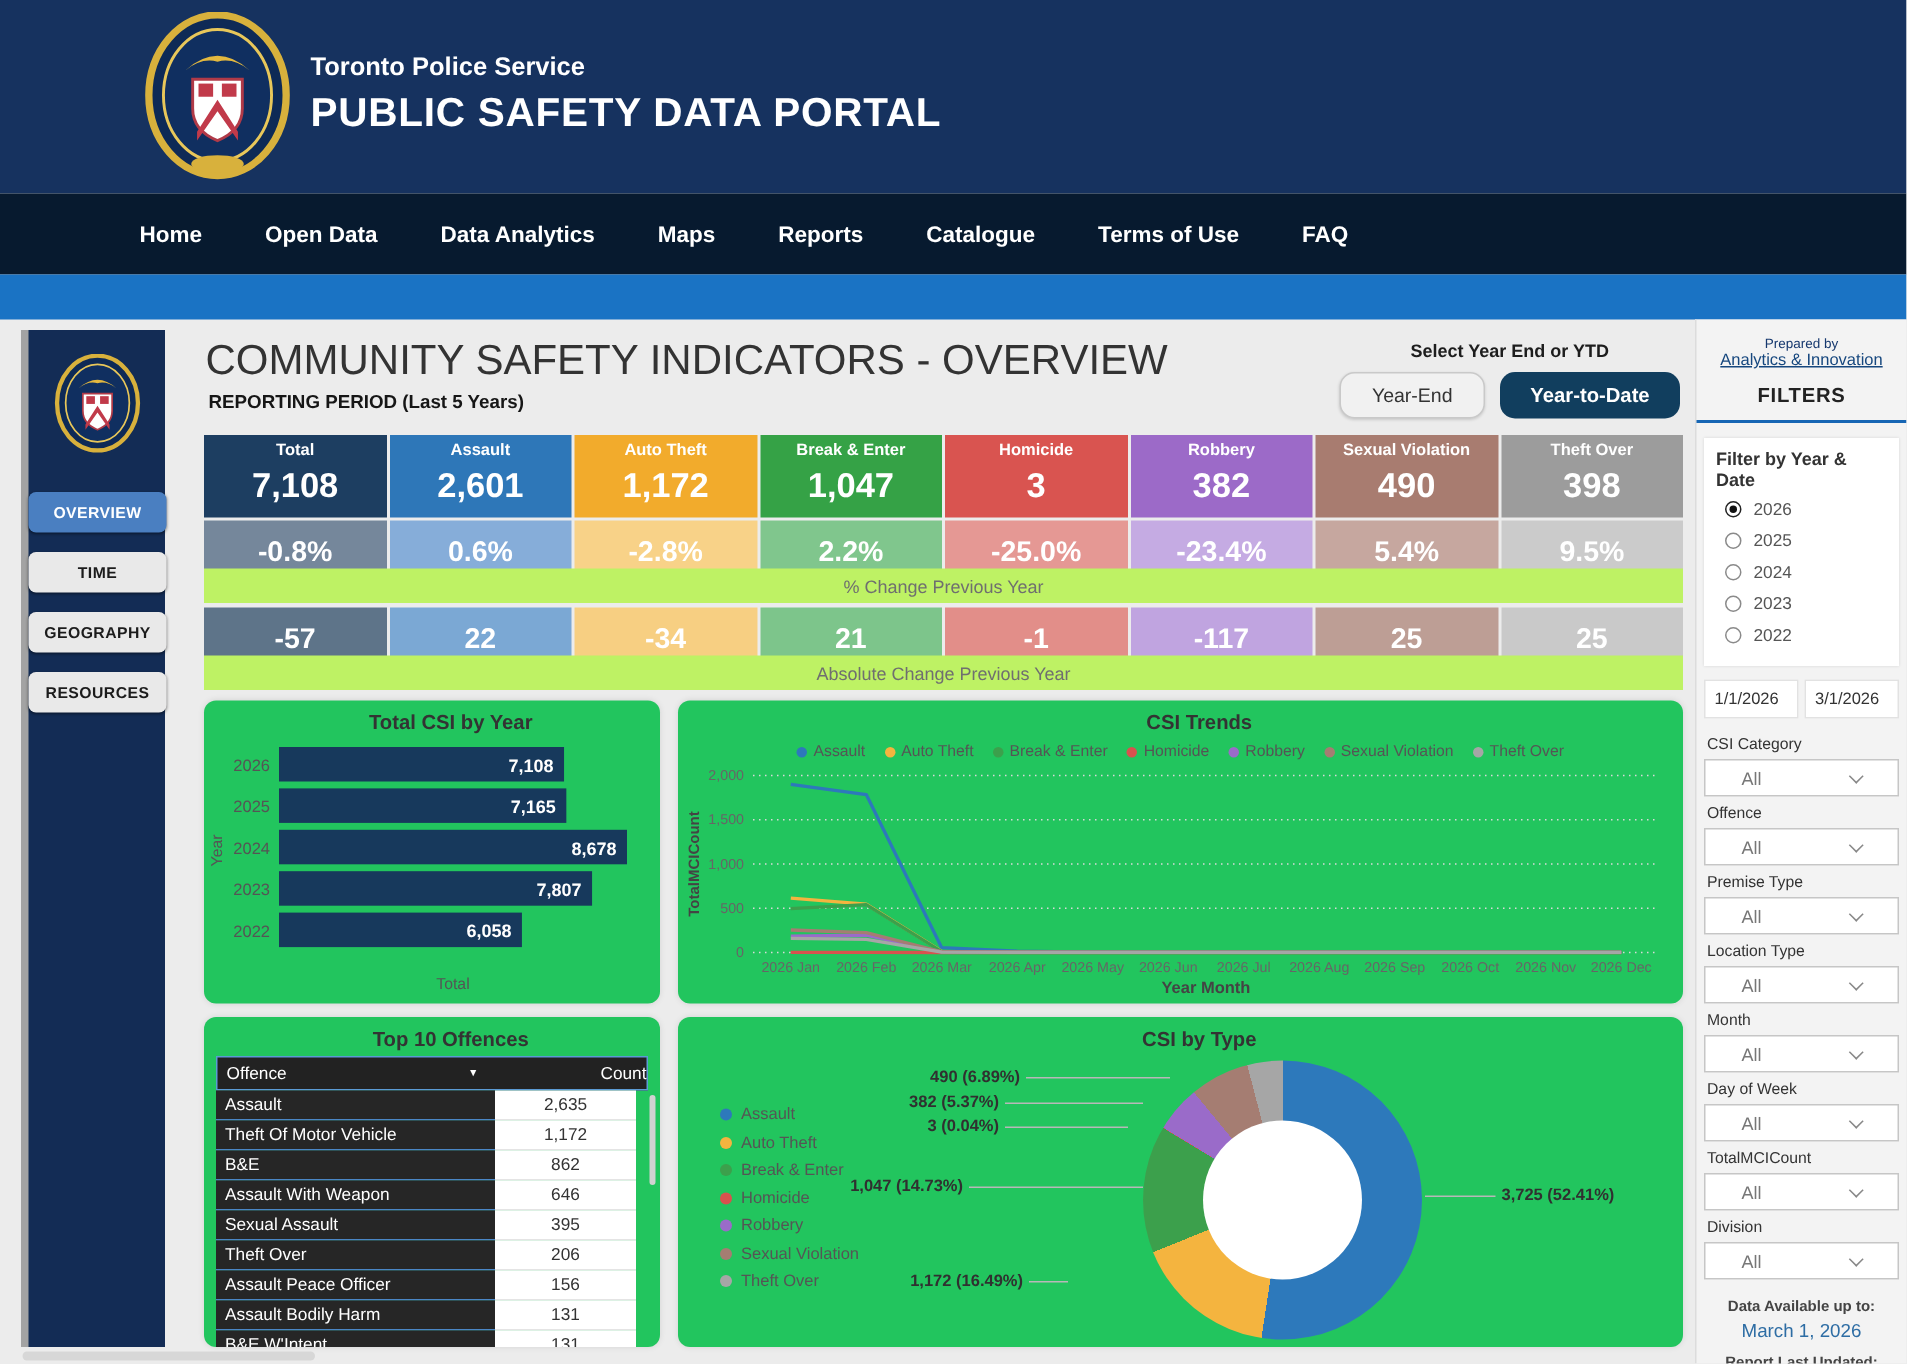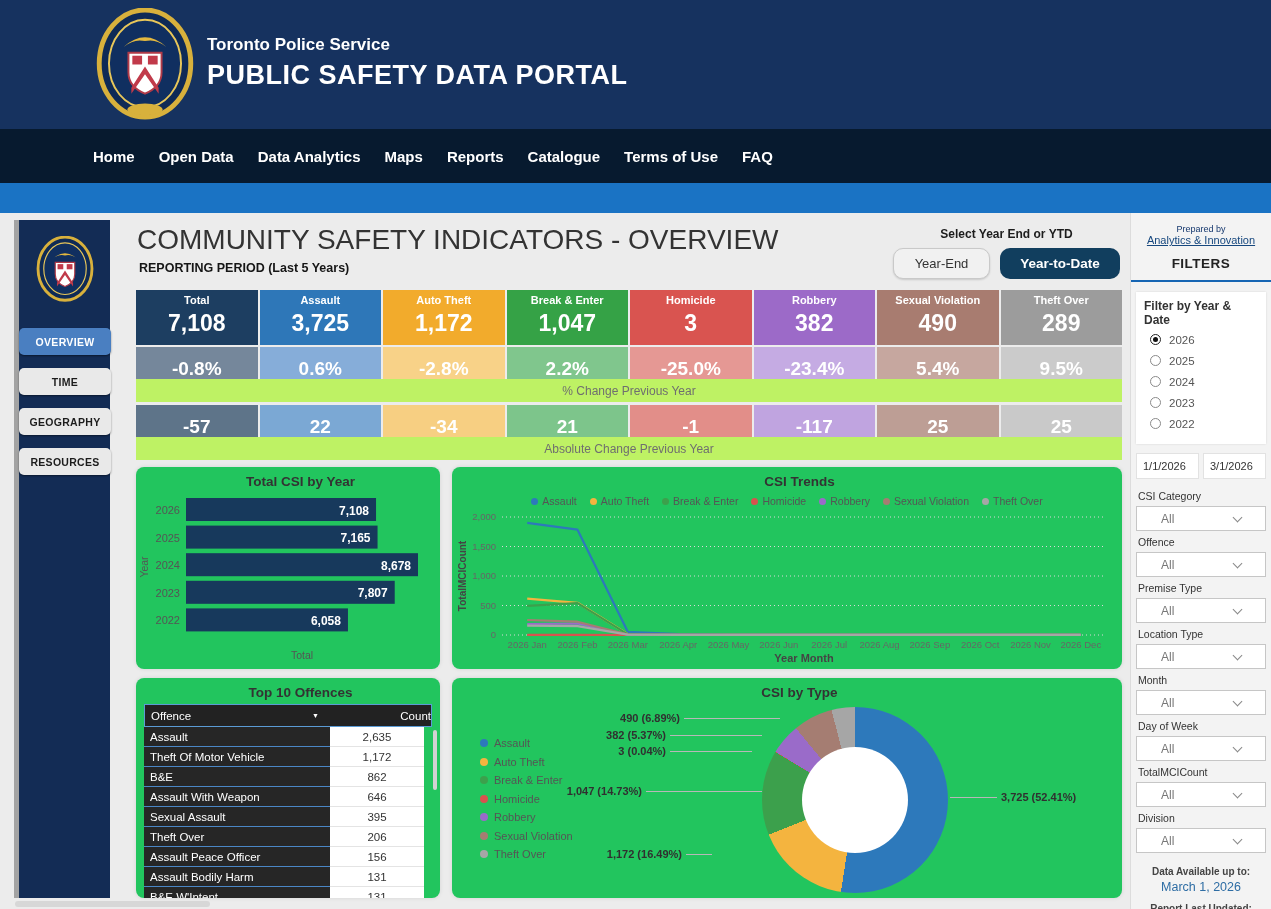--- a/index.html
+++ b/index.html
@@ -7,21 +7,21 @@
   body { position:relative; font-family:"Liberation Sans",sans-serif; background:#ececec; overflow:hidden; }
 
   
   .header { position:absolute; left:0; top:0; width:1271px; height:129px; background:#16325f; }
   .crest-lg { position:absolute; left:95px; top:8px; width:100px; height:112px; }
   .header-text { position:absolute; left:207px; top:35px; color:#fff; }
   .header-org { font-size:17px; font-weight:bold; margin-bottom:5px; }
   .header-title { font-size:27px; font-weight:bold; letter-spacing:.5px; }
 
   .navbar { position:absolute; left:0; top:129px; width:1271px; height:54px; background:#071a2f;
-            display:flex; align-items:center; padding-left:93px; gap:24px; }
+            display:flex; align-items:center; padding-left:93px; gap:42px; }
   .nav-item { color:#fff; font-size:15px; font-weight:bold; cursor:pointer; white-space:nowrap; }
 
   .bluestrip { position:absolute; left:0; top:183px; width:1271px; height:30px; background:#1a73c4; }
 
   
   .sidebar { position:absolute; left:14px; top:220px; width:96px; height:678px; background:#132c55;
              border-left:5px solid #a3a3a3; }
   .crest-sm { display:block; margin:16px auto 0; width:58px; height:66px; }
   .side-btn { width:92px; height:27px; margin:13px auto 0; border-radius:5px; background:#e9e9e9;
               color:#1c1c1c; font-size:10.5px; font-weight:bold; display:flex; align-items:center;
@@ -196,21 +196,21 @@
 <div class="btn-yearend">Year-End</div>
 <div class="btn-ytd">Year-to-Date</div>
 
 <div class="kpi-row" id="kpi-head-row">
     <div class="kpi-block" style="background: rgb(29, 62, 97);">
       <div class="kpi-name">Total</div>
       <div class="kpi-value">7,108</div>
     </div>
     <div class="kpi-block" style="background: rgb(46, 119, 184);">
       <div class="kpi-name">Assault</div>
-      <div class="kpi-value">3,725</div>
+      <div class="kpi-value">2,601</div>
     </div>
     <div class="kpi-block" style="background: rgb(242, 171, 44);">
       <div class="kpi-name">Auto Theft</div>
       <div class="kpi-value">1,172</div>
     </div>
     <div class="kpi-block" style="background: rgb(53, 162, 70);">
       <div class="kpi-name">Break &amp; Enter</div>
       <div class="kpi-value">1,047</div>
     </div>
     <div class="kpi-block" style="background: rgb(217, 84, 80);">
@@ -220,21 +220,21 @@
     <div class="kpi-block" style="background: rgb(156, 106, 200);">
       <div class="kpi-name">Robbery</div>
       <div class="kpi-value">382</div>
     </div>
     <div class="kpi-block" style="background: rgb(168, 124, 112);">
       <div class="kpi-name">Sexual Violation</div>
       <div class="kpi-value">490</div>
     </div>
     <div class="kpi-block" style="background: rgb(156, 156, 156);">
       <div class="kpi-name">Theft Over</div>
-      <div class="kpi-value">289</div>
+      <div class="kpi-value">398</div>
     </div>
   </div>
 <div class="kpi-row" id="kpi-pct-row">
     <div class="kpi-cell" style="background: rgb(117, 135, 155);">-0.8%</div>
     <div class="kpi-cell" style="background: rgb(134, 173, 217);">0.6%</div>
     <div class="kpi-cell" style="background: rgb(248, 210, 136);">-2.8%</div>
     <div class="kpi-cell" style="background: rgb(128, 198, 141);">2.2%</div>
     <div class="kpi-cell" style="background: rgb(229, 152, 148);">-25.0%</div>
     <div class="kpi-cell" style="background: rgb(197, 171, 227);">-23.4%</div>
     <div class="kpi-cell" style="background: rgb(198, 167, 159);">5.4%</div>

